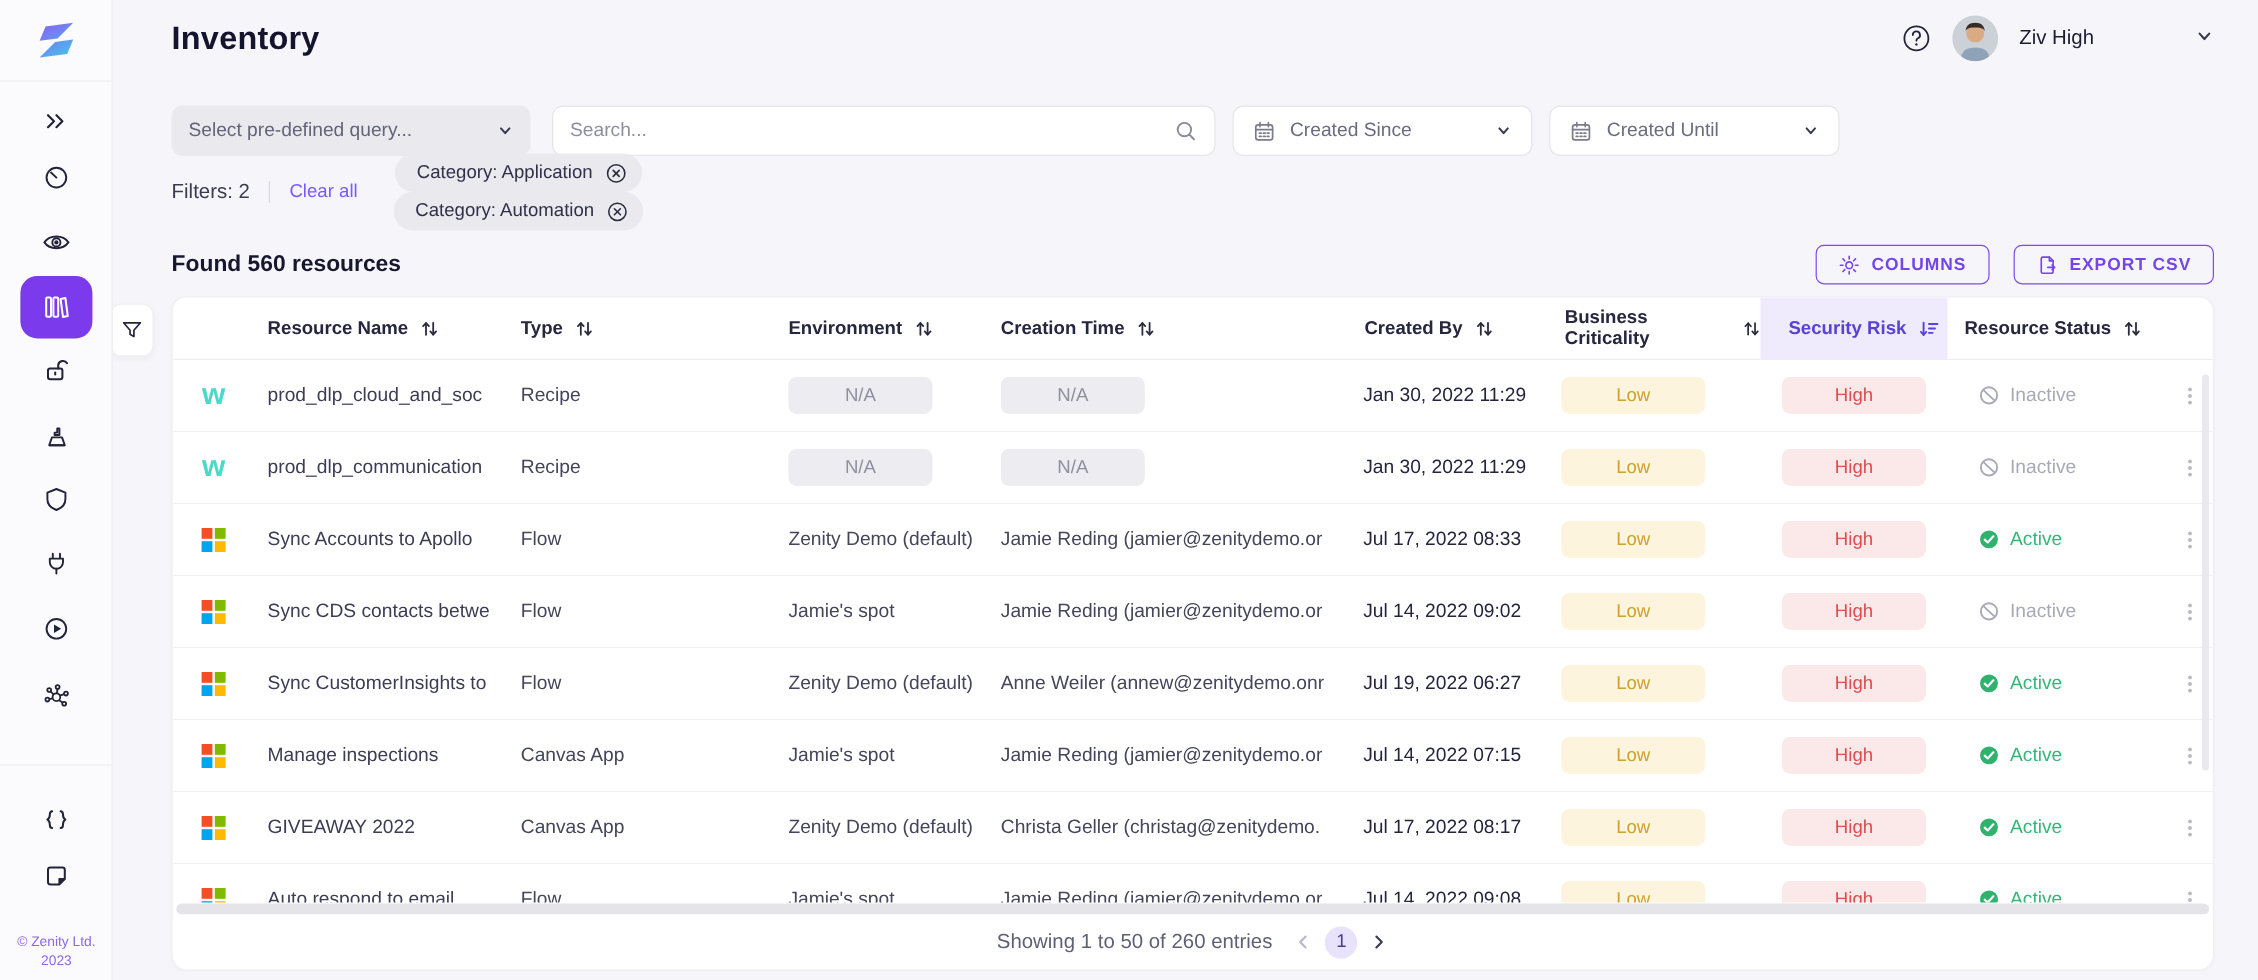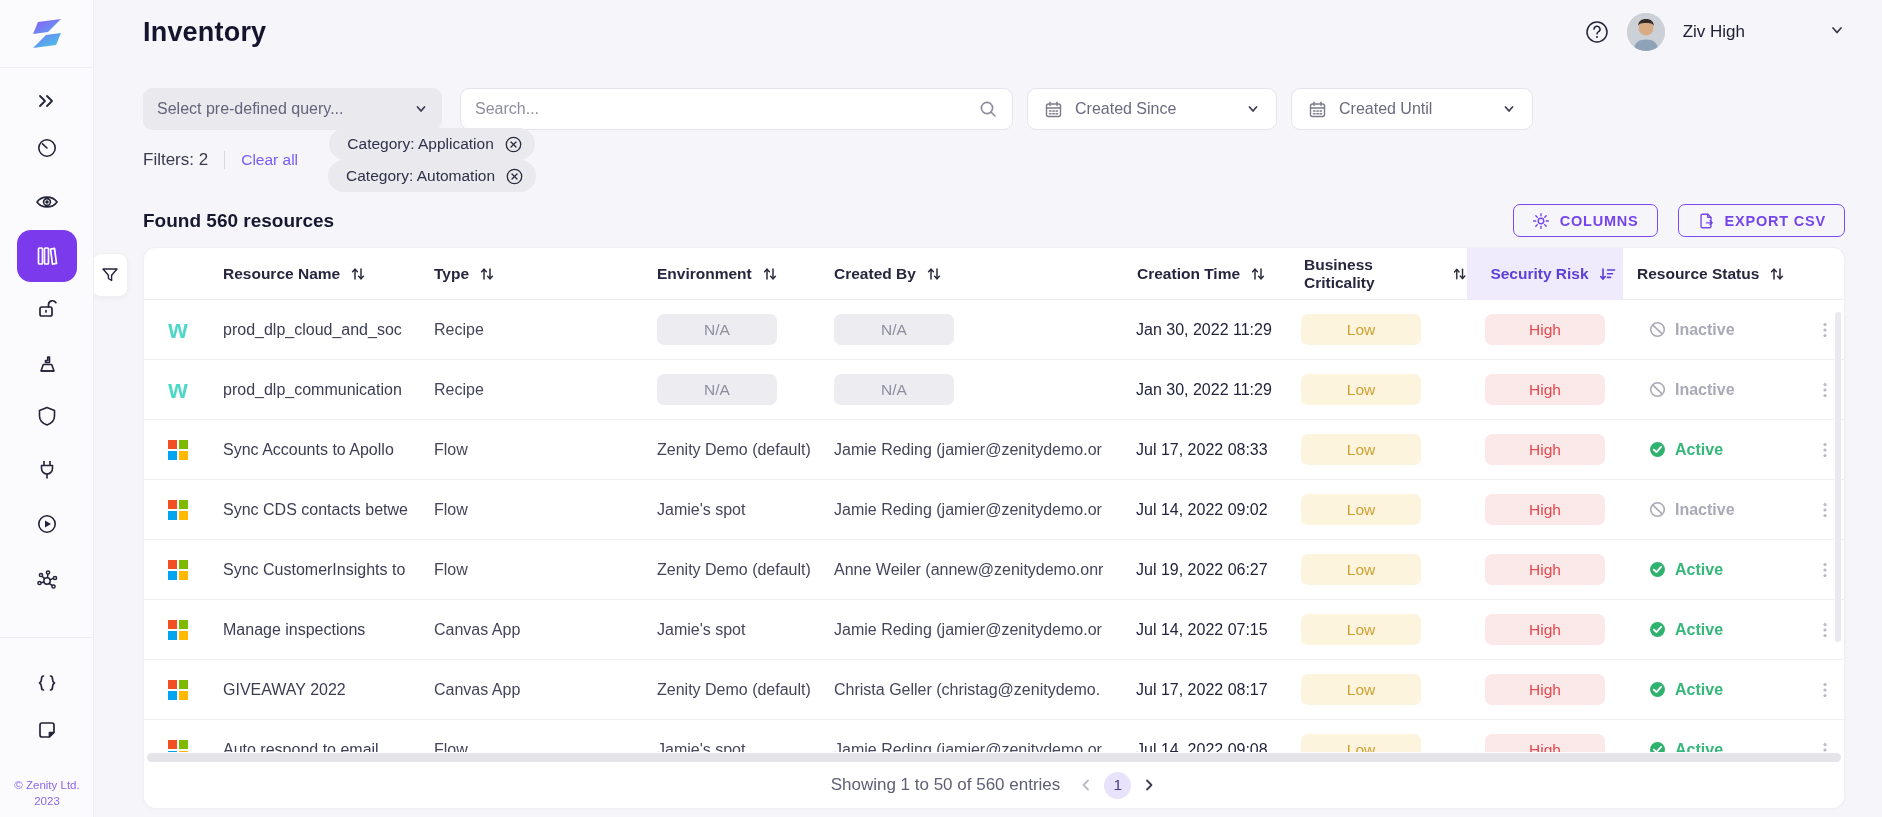--- a/index.html
+++ b/index.html
@@ -69,21 +69,21 @@
   .th.c8 { padding-left:14px; }
   .th-active { background:#efebfc; height:52px; }
   .th-active span { color:#5b3fd6;margin-left:16px; }
   .tr { height:60px; border-bottom:1px solid #f0f0f4; cursor:pointer; }
   .td { font-size:16px; color:#45455c; padding-left:8px; white-space:nowrap; overflow:hidden; }
   .td-icon { display:flex; justify-content:center; padding-left:0; }
   .td-name { padding-left:12px; color:#3c3c54; }
   .td-time { color:#24243e; padding-left:7px; }
   .td-crit { padding-left:5px; }
   .td-risk { text-align:center; padding-left:0; }
-  .td-status { display:flex; align-items:center; gap:9px; padding-left:26px;font-weight:bold; }
+  .td-status { display:flex; align-items:center; gap:9px; padding-left:26px; }
   .td-menu { display:flex; justify-content:center; padding-left:0; cursor:pointer; }
   .pill { display:inline-flex; align-items:center; justify-content:center; width:120px; height:31px; border-radius:7px; font-size:15.5px; }
   .pill-na { background:#ededf1; color:#8e8e9f; }
   .pill-low { background:#fcf4dc; color:#cfa133; }
   .pill-high { background:#fbe9e9; color:#e5484d; }
   .st-label-active { color:#34b778; font-size:16px; }
   .st-label-inactive { color:#a9a9b7; font-size:16px; }
   .w-icon { font-size:25px; font-weight:800; color:#4fd8c8; line-height:1; letter-spacing:-1px; }
   .ms-icon { display:grid; grid-template-columns:9px 9px; grid-template-rows:9px 9px; gap:2px; }
   .ms-icon i { display:block; }
@@ -379,31 +379,31 @@
               </div>
               <div class="th c3">
                 <span>Environment</span>
                 <svg width="16" height="16" viewBox="0 0 16 16" fill="none" stroke="#2a2a3e" stroke-width="1.5" stroke-linecap="round" stroke-linejoin="round">
                   <line x1="5" y1="3.2" x2="5" y2="13"></line>
                   <polyline points="2.6,5.8 5,3.2 7.4,5.8"></polyline>
                   <line x1="11" y1="3" x2="11" y2="12.8"></line>
                   <polyline points="8.6,10.2 11,12.8 13.4,10.2"></polyline>
                 </svg>
               </div>
-              <div class="th c4">
-                <span>Created By</span>
+              <div class="th c5">
+                <span>Creation Time</span>
                 <svg width="16" height="16" viewBox="0 0 16 16" fill="none" stroke="#2a2a3e" stroke-width="1.5" stroke-linecap="round" stroke-linejoin="round">
                   <line x1="5" y1="3.2" x2="5" y2="13"></line>
                   <polyline points="2.6,5.8 5,3.2 7.4,5.8"></polyline>
                   <line x1="11" y1="3" x2="11" y2="12.8"></line>
                   <polyline points="8.6,10.2 11,12.8 13.4,10.2"></polyline>
                 </svg>
               </div>
-              <div class="th c5">
-                <span>Creation Time</span>
+              <div class="th c4">
+                <span>Created By</span>
                 <svg width="16" height="16" viewBox="0 0 16 16" fill="none" stroke="#2a2a3e" stroke-width="1.5" stroke-linecap="round" stroke-linejoin="round">
                   <line x1="5" y1="3.2" x2="5" y2="13"></line>
                   <polyline points="2.6,5.8 5,3.2 7.4,5.8"></polyline>
                   <line x1="11" y1="3" x2="11" y2="12.8"></line>
                   <polyline points="8.6,10.2 11,12.8 13.4,10.2"></polyline>
                 </svg>
               </div>
               <div class="th c6">
                 <span>Business Criticality</span>
                 <svg width="16" height="16" viewBox="0 0 16 16" fill="none" stroke="#2a2a3e" stroke-width="1.5" stroke-linecap="round" stroke-linejoin="round">
@@ -687,21 +687,21 @@
                     <circle cx="8" cy="9" r="1.6"></circle>
                     <circle cx="8" cy="14.5" r="1.6"></circle>
                   </svg>
     </div>
   </div>
             </div>
         </div>
         <div class="h-scrollbar"></div>
         <div class="v-scrollbar"></div>
         <div class="table-footer">
-          <span class="showing-label">Showing 1 to 50 of 560 entries</span>
+          <span class="showing-label">Showing 1 to 50 of 260 entries</span>
           <span class="pg-prev">
             <svg width="16" height="16" viewBox="0 0 16 16" fill="none" stroke="currentColor" stroke-width="1.8" stroke-linecap="round" stroke-linejoin="round">
                 <polyline points="10,3.5 5.5,8 10,12.5"></polyline>
               </svg>
           </span>
           <span class="pg-current">1</span>
           <span class="pg-next">
             <svg width="16" height="16" viewBox="0 0 16 16" fill="none" stroke="currentColor" stroke-width="1.8" stroke-linecap="round" stroke-linejoin="round">
                 <polyline points="6,3.5 10.5,8 6,12.5"></polyline>
               </svg>

